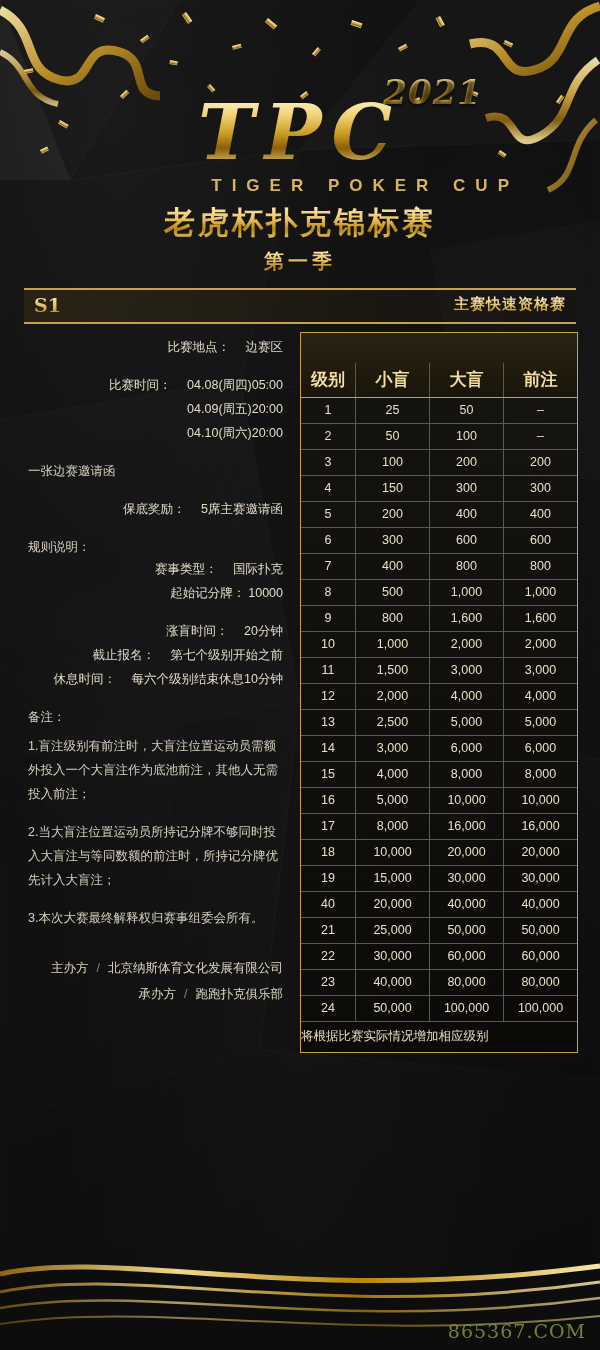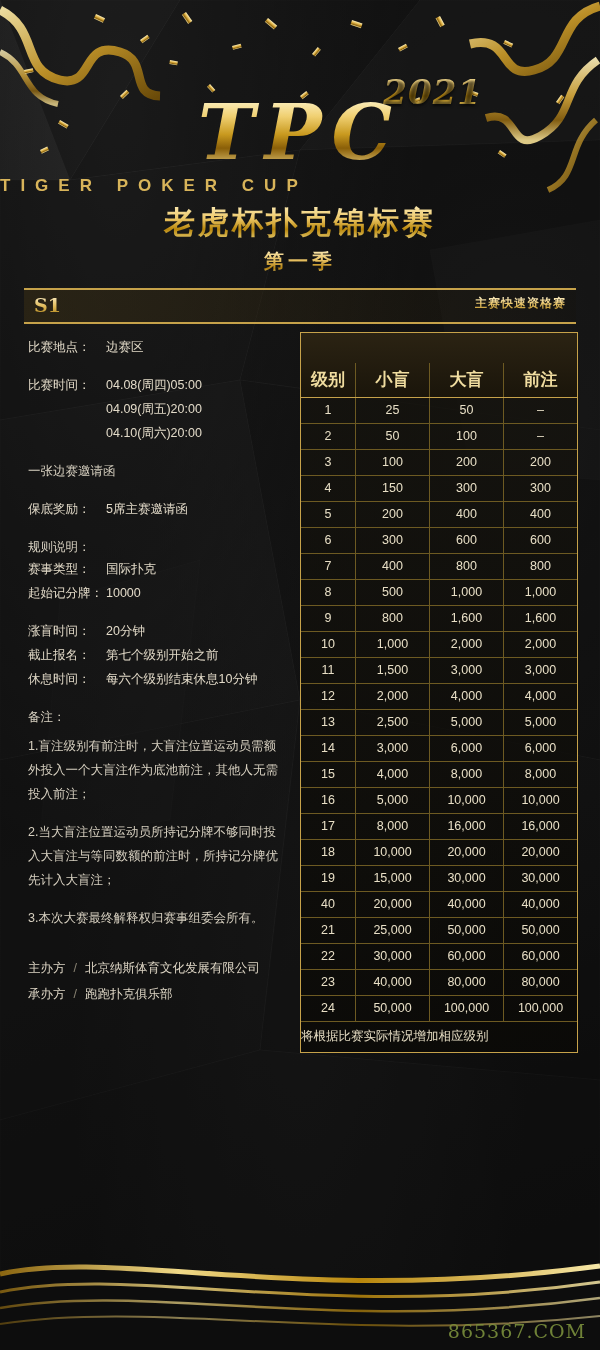--- a/index.html
+++ b/index.html
@@ -39,21 +39,21 @@
   }
   .tpc{
     position:absolute;left:0;top:95px;width:600px;text-align:center;
     font-family:"DejaVu Serif", serif;
     font-weight:bold;font-style:italic;font-size:76px;letter-spacing:10px;
     background:linear-gradient(180deg,#fff8d6 0%,#f0d072 28%,#c8991f 52%,#8a5f08 70%,#f3dc8f 100%);
     -webkit-background-clip:text;background-clip:text;color:transparent;
     line-height:1;
   }
   .tpc-sub{
-    position:absolute;left:0;top:176px;width:519px;text-align:left;
+    position:absolute;left:0;top:176px;width:519px;text-align:right;
     font-size:17px;letter-spacing:10px;font-weight:bold;
     color:#d8b45a;
   }
   .cn-title{
     position:absolute;left:0;top:202px;width:600px;text-align:center;
     font-size:31px;font-weight:bold;letter-spacing:3px;
     background:linear-gradient(180deg,#fff3c8 0%,#ecc665 40%,#b8860b 65%,#f7e79b 100%);
     -webkit-background-clip:text;background-clip:text;color:transparent;
   }
   .season{
@@ -69,28 +69,28 @@
     border-top:2px solid #c6a24a;border-bottom:2px solid #c6a24a;
     background:linear-gradient(90deg,rgba(60,48,20,.5),rgba(20,16,6,.2));
   }
   .s1bar .s1{
     position:absolute;left:10px;top:4px;font-size:19px;font-weight:bold;
     font-family:"DejaVu Serif",serif;
     background:linear-gradient(180deg,#fff6d8,#e2bc5c 55%,#a97d12);
     -webkit-background-clip:text;background-clip:text;color:transparent;
   }
   .s1bar .s1title{
-    position:absolute;right:10px;top:5px;font-size:12px;font-weight:bold;letter-spacing:1px;
+    position:absolute;right:10px;top:5px;font-size:15px;font-weight:bold;letter-spacing:1px;
     background:linear-gradient(180deg,#fff6d8,#e6c266 55%,#ad8014);
     -webkit-background-clip:text;background-clip:text;color:transparent;
   }
 
   
   .info{position:absolute;left:28px;top:336px;width:255px;color:#d9d2c2;font-size:12.5px;line-height:22px;}
-  .row{display:flex;margin-bottom:2px;}
+  .row{display:flex;margin-bottom:2px;justify-content:flex-end;}
   .row .lbl{width:78px;flex:0 0 78px;color:#e2dac8;}
   .row .val{color:#e2dac8;}
   .blk{margin-bottom:16px;}
   .note-title{margin-top:6px;margin-bottom:6px;}
   .note-p{font-size:12.5px;line-height:24px;color:#d7d0c0;margin-bottom:14px;}
   .org{margin-top:26px;font-size:12.5px;line-height:24px;color:#ddd5c4;}
   .org .slash{color:#8a8474;padding:0 8px;}
 
   
   .table{

